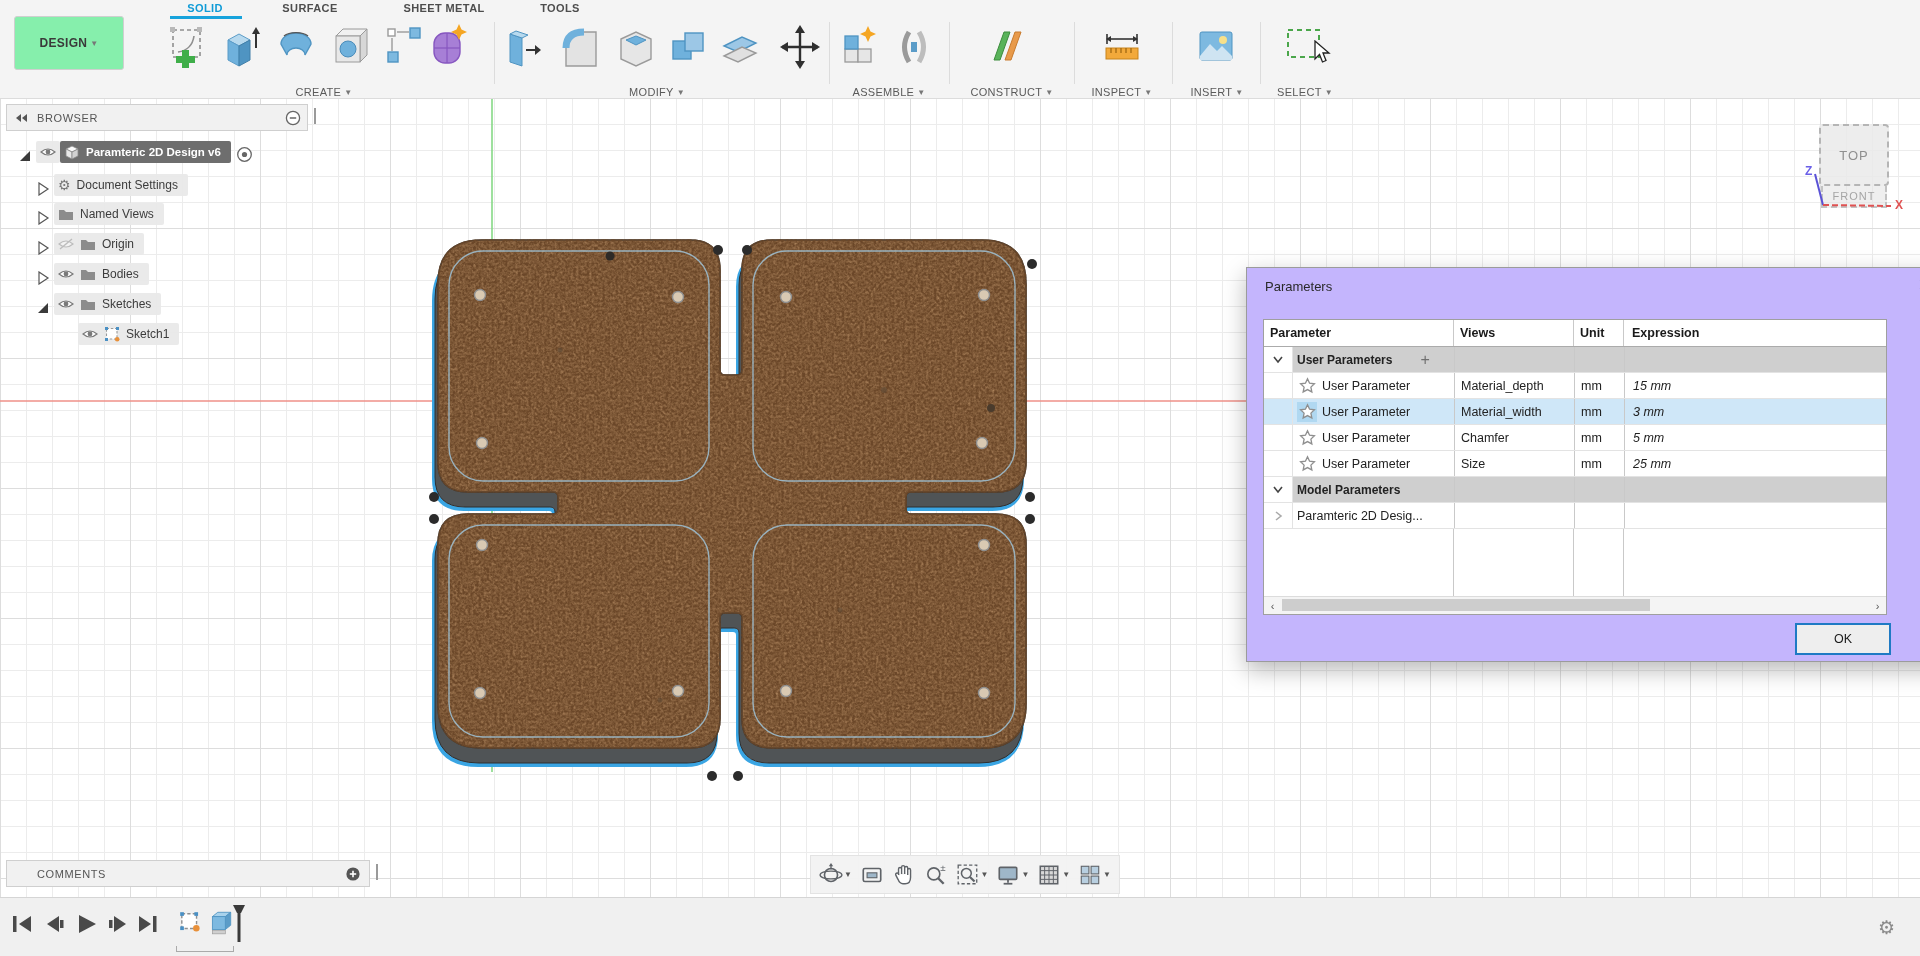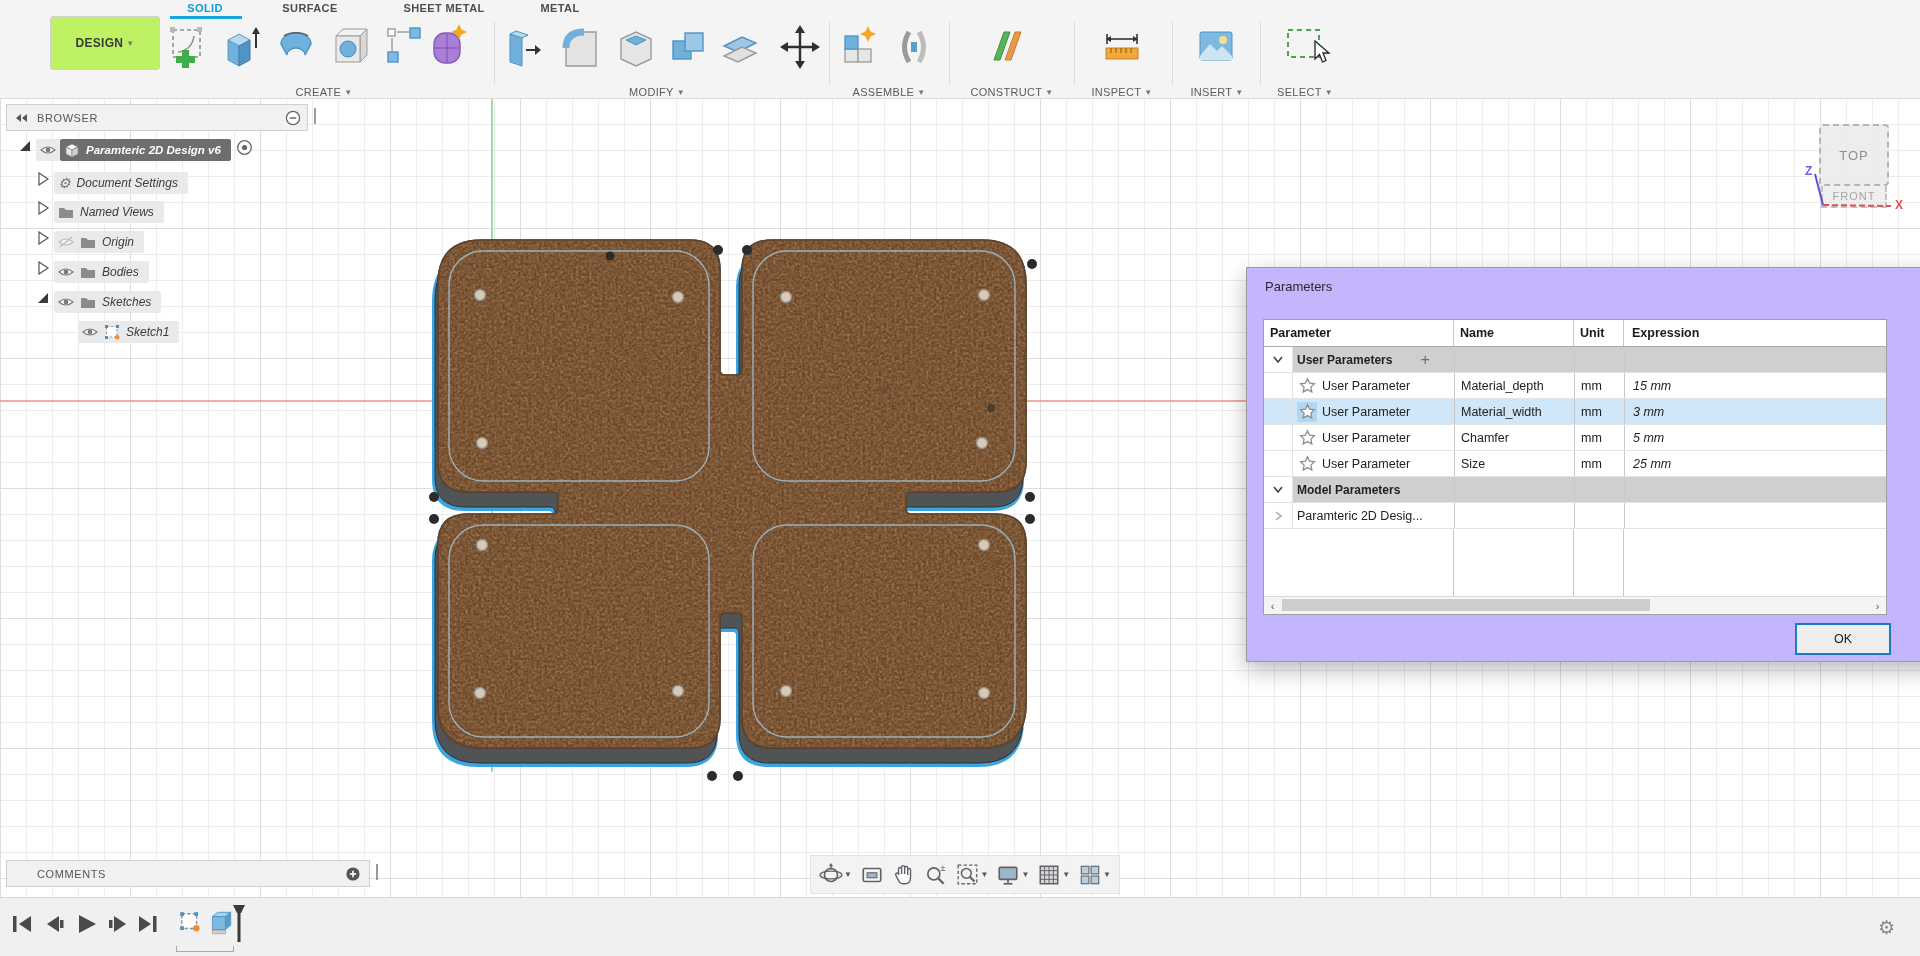--- a/index.html
+++ b/index.html
@@ -5,40 +5,40 @@
   html,body{margin:0;padding:0;background:#fff;}
   body{font-family:"Liberation Sans",sans-serif;-webkit-font-smoothing:antialiased;}
   #stage{position:relative;width:1920px;height:956px;overflow:hidden;background:#fff;}
   .abs{position:absolute;}
 
   
   #topbar{left:0;top:0;width:1920px;height:98px;background:#f4f4f4;border-bottom:1px solid #dcdcdc;}
   .tab{top:2px;transform:translateX(-50%);font-size:11px;font-weight:bold;color:#4d4d4d;letter-spacing:.4px;cursor:default;}
   .tab.active{color:#0f9bd7;}
   #tab-underline{left:170px;top:16px;width:72px;height:3px;background:#17a3dc;}
-  #design-btn{left:14px;top:16px;width:108px;height:52px;background:#bef264;border:1px solid #cfcfcf;border-radius:3px;display:flex;align-items:center;justify-content:center;font-size:12px;font-weight:bold;color:#3a3a3a;letter-spacing:.3px;margin-left:36px;}
+  #design-btn{left:14px;top:16px;width:108px;height:52px;background:#86efac;border:1px solid #cfcfcf;border-radius:3px;display:flex;align-items:center;justify-content:center;font-size:12px;font-weight:bold;color:#3a3a3a;letter-spacing:.3px;}
   .grp{top:80px;transform:translateX(-50%);font-size:11px;color:#5a5a5a;letter-spacing:.3px;white-space:nowrap;margin-top:6px;}
   .caret{font-size:8px;color:#777;margin-left:3px;vertical-align:1px;}
   .vsep{top:22px;width:1px;height:62px;background:#dcdcdc;}
   .ricon{top:24px;width:40px;height:46px;}
 
   
   #canvas{left:0;top:98px;width:1920px;height:858px;background:#fff;
     background-image:
       linear-gradient(#dddddd 1px,transparent 1px),
       linear-gradient(90deg,#dddddd 1px,transparent 1px),
       linear-gradient(#ececec 1px,transparent 1px),
       linear-gradient(90deg,#ececec 1px,transparent 1px);
     background-size:130px 130px,130px 130px,26px 26px,26px 26px;}
   #part-svg{left:0;top:98px;}
 
   
   .panel-hdr{height:25px;background:#f1f1f1;border:1px solid #cfcfcf;display:flex;align-items:center;font-size:11px;color:#555;letter-spacing:.6px;}
   #browser{left:6px;top:104px;width:302px;}
-  .brow{position:absolute;display:flex;align-items:flex-start;height:24px;font-style:italic;}
+  .brow{position:absolute;display:flex;align-items:flex-end;height:24px;}
   .pill{display:inline-flex;align-items:center;background:rgba(233,233,233,.95);border-radius:2px;height:22px;padding:0 10px 0 4px;font-size:12px;color:#3c3c3c;white-space:nowrap;}
   .pill.dark{background:#6e6e6e;color:#fff;}
   .tree-ico{margin-right:6px;display:inline-flex;}
   .expander{width:14px;height:14px;margin-right:4px;display:inline-flex;}
 
   
   #comments{left:6px;top:860px;width:364px;}
   #timeline{left:0;top:897px;width:1920px;height:59px;background:#f0f0f0;border-top:1px solid #d5d5d5;}
   .pbico{top:15px;width:24px;height:22px;}
 
@@ -158,21 +158,21 @@
 
   <div id="topbar" class="abs">
     <div id="design-btn" class="abs">
       <span>DESIGN</span>
       <span class="caret">▼</span>
     </div>
 
     <div class="abs tab active" style="left:205px">SOLID</div>
     <div class="abs tab" style="left:310px">SURFACE</div>
     <div class="abs tab" style="left:444px">SHEET METAL</div>
-    <div class="abs tab" style="left:560px">METAL</div>
+    <div class="abs tab" style="left:560px">TOOLS</div>
     <div id="tab-underline" class="abs"></div>
 
     <div class="abs grp" style="left:324px"><span>CREATE</span><span class="caret">▼</span></div>
     <div class="abs grp" style="left:657px"><span>MODIFY</span><span class="caret">▼</span></div>
     <div class="abs grp" style="left:889px"><span>ASSEMBLE</span><span class="caret">▼</span></div>
     <div class="abs grp" style="left:1012px"><span>CONSTRUCT</span><span class="caret">▼</span></div>
     <div class="abs grp" style="left:1122px"><span>INSPECT</span><span class="caret">▼</span></div>
     <div class="abs grp" style="left:1217px"><span>INSERT</span><span class="caret">▼</span></div>
     <div class="abs grp" style="left:1305px"><span>SELECT</span><span class="caret">▼</span></div>
 
@@ -470,21 +470,21 @@
 
   <div id="dialog" class="abs">
     <div id="dlg-title" class="abs">
       <span class="t">Parameters</span>
     </div>
     <div id="dlg-x">×</div>
 
     <div id="dlg-table" class="abs">
       <div class="thead">
         <div class="h-par">Parameter</div>
-        <div class="h-name">Name</div>
+        <div class="h-name">Views</div>
         <div class="h-unit">Unit</div>
         <div class="h-exp">Expression</div>
       </div>
 
 
       <div class="trow sec">
         <div class="c-gut">
             <svg width="12" height="9" viewBox="0 0 12 9">
               <polyline points="2,2 6,7 10,2" fill="none" stroke="#444" stroke-width="1.6"></polyline>
             </svg>

